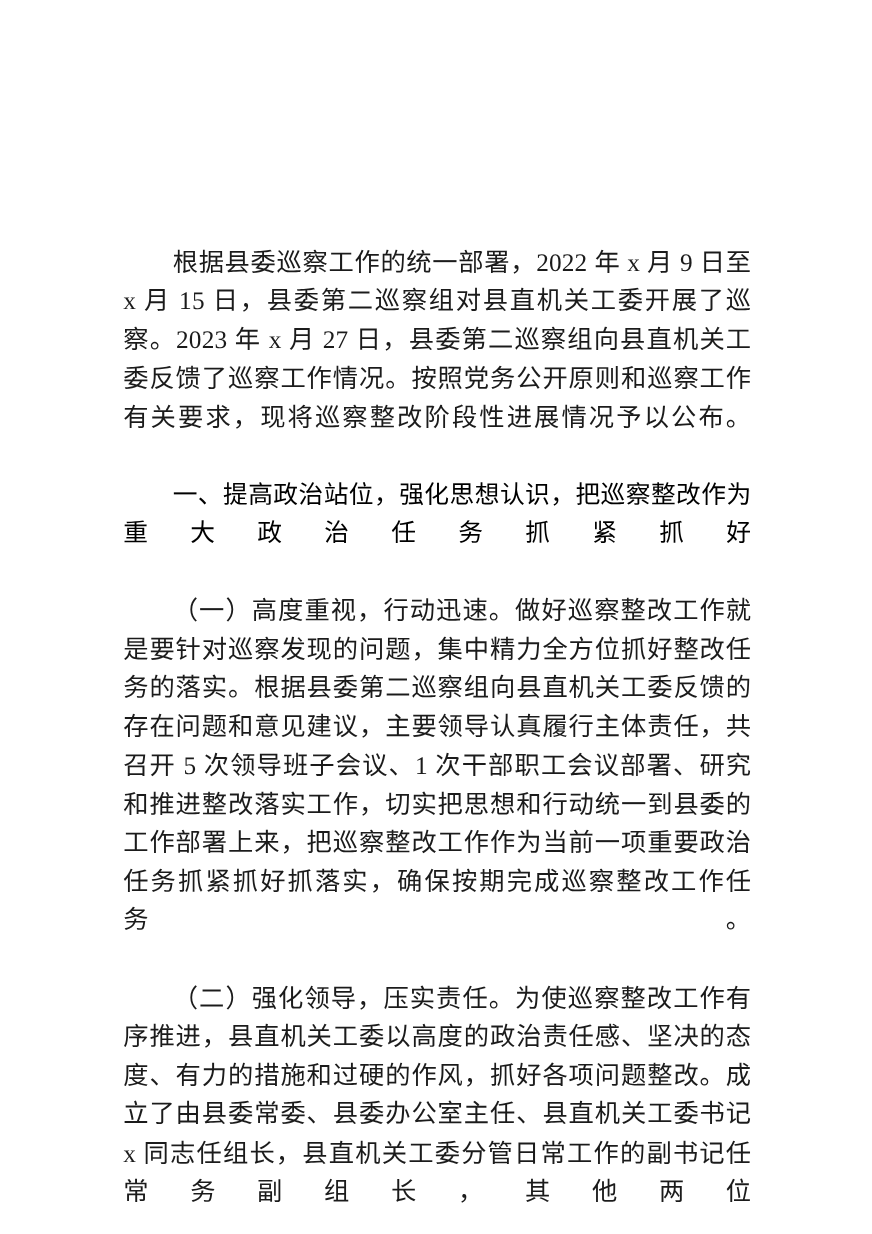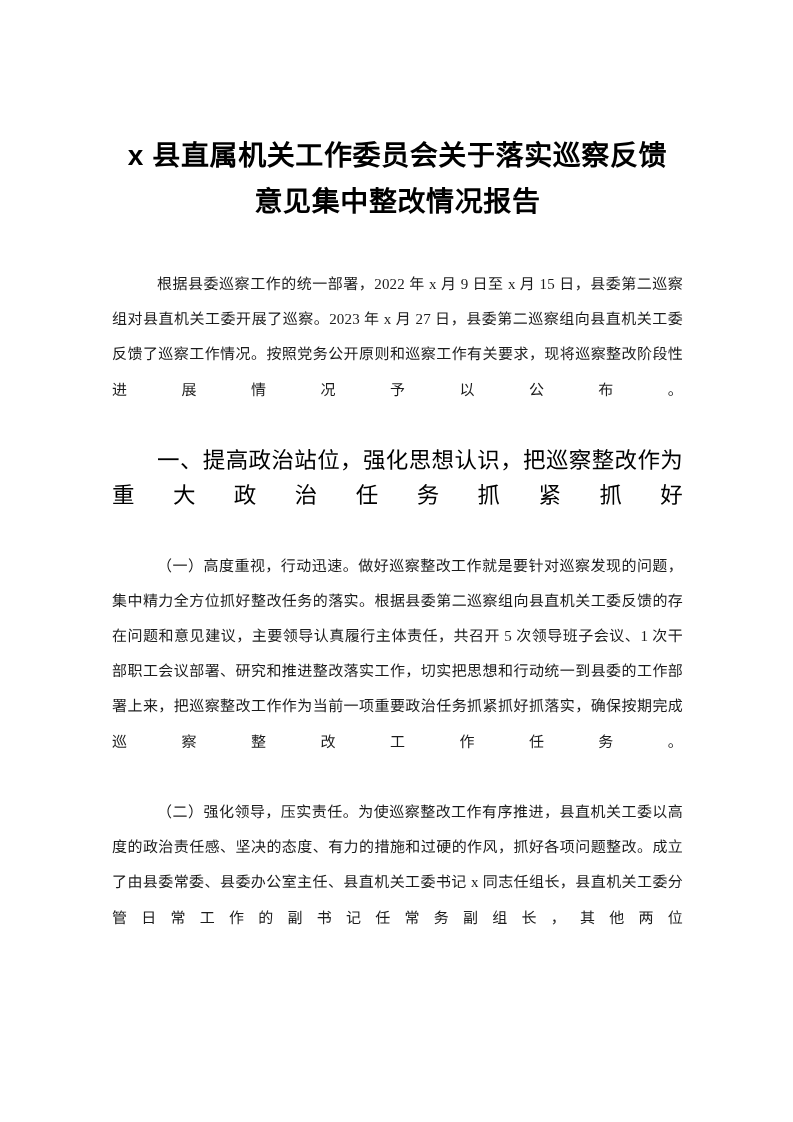--- a/index.html
+++ b/index.html
@@ -36,21 +36,21 @@
     line-height: 46px;
     color: #000000;
     text-align: center;
     letter-spacing: 0.6px;
   }
 
   
   .para {
     margin: 0;
     font-family: "Liberation Serif", "DejaVu Serif", serif;
-    font-size: 15px;
+    font-size: 23px;
     line-height: 35.2px;
     color: #1b1b1b;
     text-align: justify;
     text-justify: inter-character;
     text-indent: 45px;
     letter-spacing: 0.15px;
   }
 
   .para--first {
     margin-top: 42px;
@@ -78,22 +78,21 @@
     width: 100%;
   }
 </style>
 </head>
 <body>
 
 <div class="page">
   <div class="content">
 
     <h1 class="doc-title">
-      <span>x 县直属机关工作委员会关于落实巡察反馈</span><br>
-      <span>意见集中整改情况报告</span>
+      <br>
     </h1>
 
     <p class="para para--first">根据县委巡察工作的统一部署，2022 年 x 月 9 日至 x 月 15 日，县委第二巡察组对县直机关工委开展了巡察。2023 年 x 月 27 日，县委第二巡察组向县直机关工委反馈了巡察工作情况。按照党务公开原则和巡察工作有关要求，现将巡察整改阶段性进展情况予以公布。</p>
 
     <p class="section-heading">一、提高政治站位，强化思想认识，把巡察整改作为重大政治任务抓紧抓好</p>
 
     <p class="para">（一）高度重视，行动迅速。做好巡察整改工作就是要针对巡察发现的问题，集中精力全方位抓好整改任务的落实。根据县委第二巡察组向县直机关工委反馈的存在问题和意见建议，主要领导认真履行主体责任，共召开 5 次领导班子会议、1 次干部职工会议部署、研究和推进整改落实工作，切实把思想和行动统一到县委的工作部署上来，把巡察整改工作作为当前一项重要政治任务抓紧抓好抓落实，确保按期完成巡察整改工作任务。</p>
 
     <p class="para">（二）强化领导，压实责任。为使巡察整改工作有序推进，县直机关工委以高度的政治责任感、坚决的态度、有力的措施和过硬的作风，抓好各项问题整改。成立了由县委常委、县委办公室主任、县直机关工委书记 x 同志任组长，县直机关工委分管日常工作的副书记任常务副组长，其他两位</p>
 

